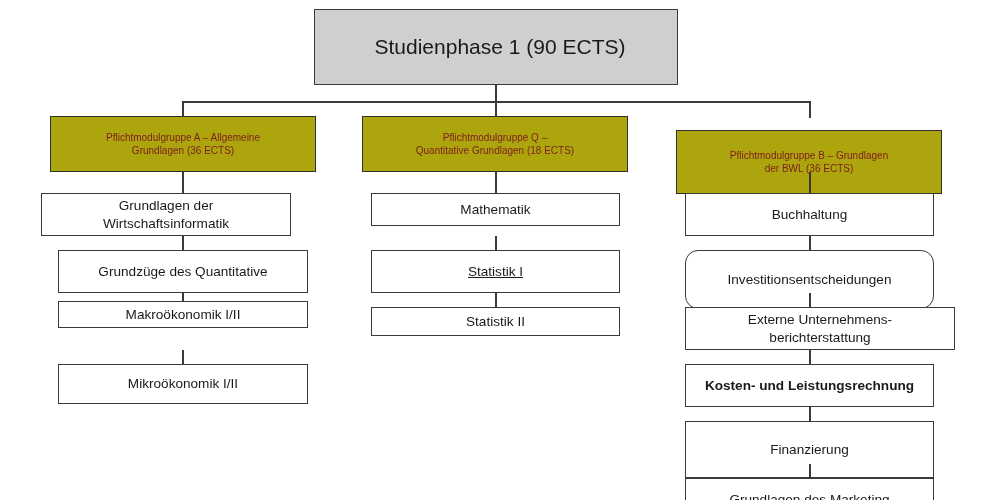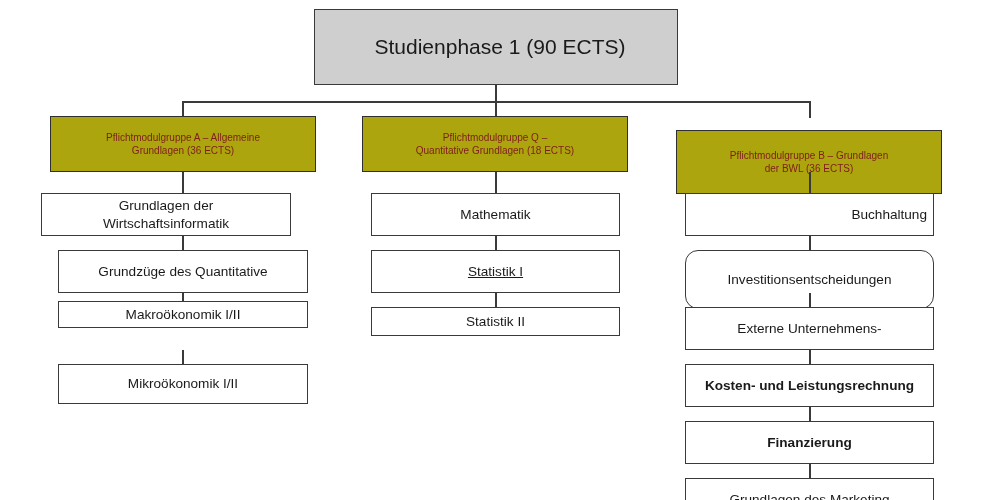--- a/index.html
+++ b/index.html
@@ -112,21 +112,21 @@
   </div>
 
   <div class="box group-box" style="left:362px; top:116px; width:266px; height:56px;">
     <span>
       <span class="box-label">Pflichtmodulgruppe Q –</span>
       <span class="box-label">Quantitative Grundlagen (18 ECTS)</span>
     </span>
   </div>
 
   <div class="conn conn-v" style="left:495px; top:172px; height:21px;"></div>
-  <div class="box module-box" style="left:371px; top:193px; width:249px; height:43px;">
+  <div class="box module-box" style="left:371px; top:193px; width:249px; height:33px;">
     <span class="box-label">Mathematik</span>
   </div>
 
   <div class="conn conn-v" style="left:495px; top:236px; height:14px;"></div>
   <div class="box module-box" style="left:371px; top:250px; width:249px; height:43px;text-decoration:underline;">
     <span class="box-label">Statistik I</span>
   </div>
 
   <div class="conn conn-v" style="left:495px; top:293px; height:14px;"></div>
   <div class="box module-box" style="left:371px; top:307px; width:249px; height:29px;">
@@ -134,43 +134,44 @@
   </div>
 
   <div class="box group-box" style="left:676px; top:116px; width:266px; height:64px;margin-top:14px;">
     <span>
       <span class="box-label">Pflichtmodulgruppe B – Grundlagen</span>
       <span class="box-label">der BWL (36 ECTS)</span>
     </span>
   </div>
 
   <div class="conn conn-v" style="left:809px; top:172px; height:21px;"></div>
-  <div class="box module-box" style="left:685px; top:193px; width:249px; height:43px;justify-content:flex-end;">
+  <div class="box module-box" style="left:685px; top:193px; width:249px; height:43px;">
     <span class="box-label">Buchhaltung</span>
   </div>
 
   <div class="conn conn-v" style="left:809px; top:236px; height:14px;"></div>
   <div class="box module-box" style="left:685px; top:250px; width:249px; height:59px;border-radius:13px;">
     <span class="box-label">Investitionsentscheidungen</span>
   </div>
 
   <div class="conn conn-v" style="left:809px; top:293px; height:14px;"></div>
-  <div class="box module-box" style="left:685px; top:307px; width:249px; height:43px;">
+  <div class="box module-box" style="left:685px; top:307px; width:270px; height:43px;">
     <span>
       <span class="box-label">Externe Unternehmens-</span>
+      <span class="box-label">berichterstattung</span>
     </span>
   </div>
 
   <div class="conn conn-v" style="left:809px; top:350px; height:14px;"></div>
   <div class="box module-box" style="left:685px; top:364px; width:249px; height:43px;font-weight:bold;">
     <span class="box-label">Kosten- und Leistungsrechnung</span>
   </div>
 
   <div class="conn conn-v" style="left:809px; top:407px; height:14px;"></div>
-  <div class="box module-box" style="left:685px; top:421px; width:249px; height:43px;font-weight:bold;">
+  <div class="box module-box" style="left:685px; top:421px; width:249px; height:57px;">
     <span class="box-label">Finanzierung</span>
   </div>
 
   <div class="conn conn-v" style="left:809px; top:464px; height:14px;"></div>
 
   <div class="box module-box" style="left:685px; top:478px; width:249px; height:43px;">
     <span class="box-label">Grundlagen des Marketing</span>
   </div>
 
 </div>

